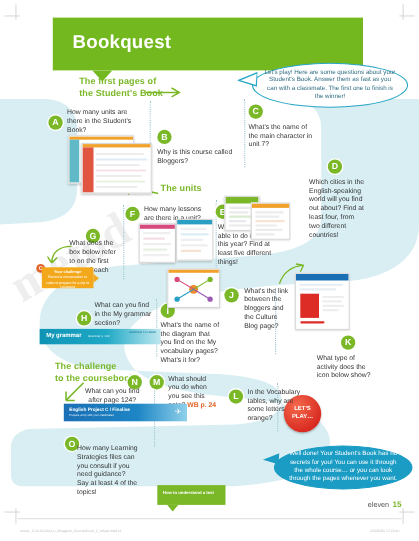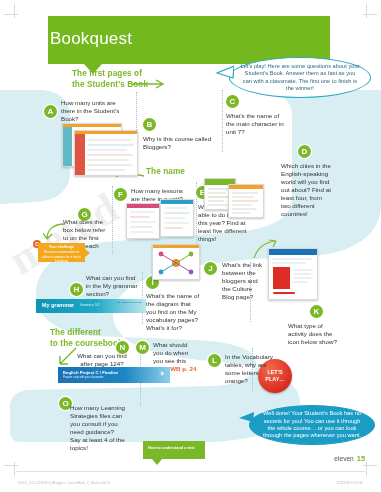--- a/index.html
+++ b/index.html
@@ -23,22 +23,22 @@
 
   
   .snake{position:absolute;left:0;top:86px;width:381px;height:365px;}
 
   
   .banner{
     position:absolute;left:48px;top:16px;width:282px;height:48px;
     background:#73b81f;
   }
   .banner-title{
-    position:absolute;left:2px;top:13px;
-    font-size:17px;font-weight:normal;color:#ffffff;letter-spacing:.2px;
+    position:absolute;left:18px;top:13px;
+    font-size:17px;font-weight:bold;color:#ffffff;letter-spacing:.2px;
   }
   .banner-tail{
     position:absolute;left:84px;top:64px;width:0;height:0;
     border-left:9px solid transparent;border-right:9px solid transparent;
     border-top:10px solid #73b81f;
   }
 
   
   .sec-label{
     position:absolute;color:#7ab828;font-weight:bold;font-size:8.2px;
@@ -189,28 +189,28 @@
 
   <div class="sec-label sec-1">
     <div>The first pages of</div>
     <div>the Student's Book</div>
   </div>
   <svg class="arrow" style="left:132px;top:79px;" width="38" height="10">
     <path d="M0,5 L30,5 M24,1 L31,5 L24,9" stroke="#7ab828" stroke-width="1.4" fill="none"></path>
   </svg>
 
   <div class="sec-label sec-2">
-    <span>The name</span>
+    <span>The units</span>
   </div>
   <svg class="arrow" style="left:112px;top:168px;" width="32" height="10">
     <path d="M32,8 L4,2 M4,2 L11,2 M4,2 L5,9" stroke="#7ab828" stroke-width="1.4" fill="none"></path>
   </svg>
 
   <div class="sec-label sec-3">
-    <div>The different</div>
+    <div>The challenge</div>
     <div>to the coursebook</div>
   </div>
   <svg class="arrow" style="left:56px;top:347px;" width="22" height="22">
     <path d="M20,1 L4,17 M4,17 L12,17 M4,17 L4,9" stroke="#7ab828" stroke-width="1.4" fill="none"></path>
   </svg>
 
   <div class="dots" style="left:136px;top:92px;height:70px;"></div>
   <div class="dots" style="left:222px;top:90px;height:62px;"></div>
   <div class="dots" style="left:112px;top:186px;height:68px;"></div>
   <div class="dots" style="left:196px;top:182px;height:70px;"></div>

